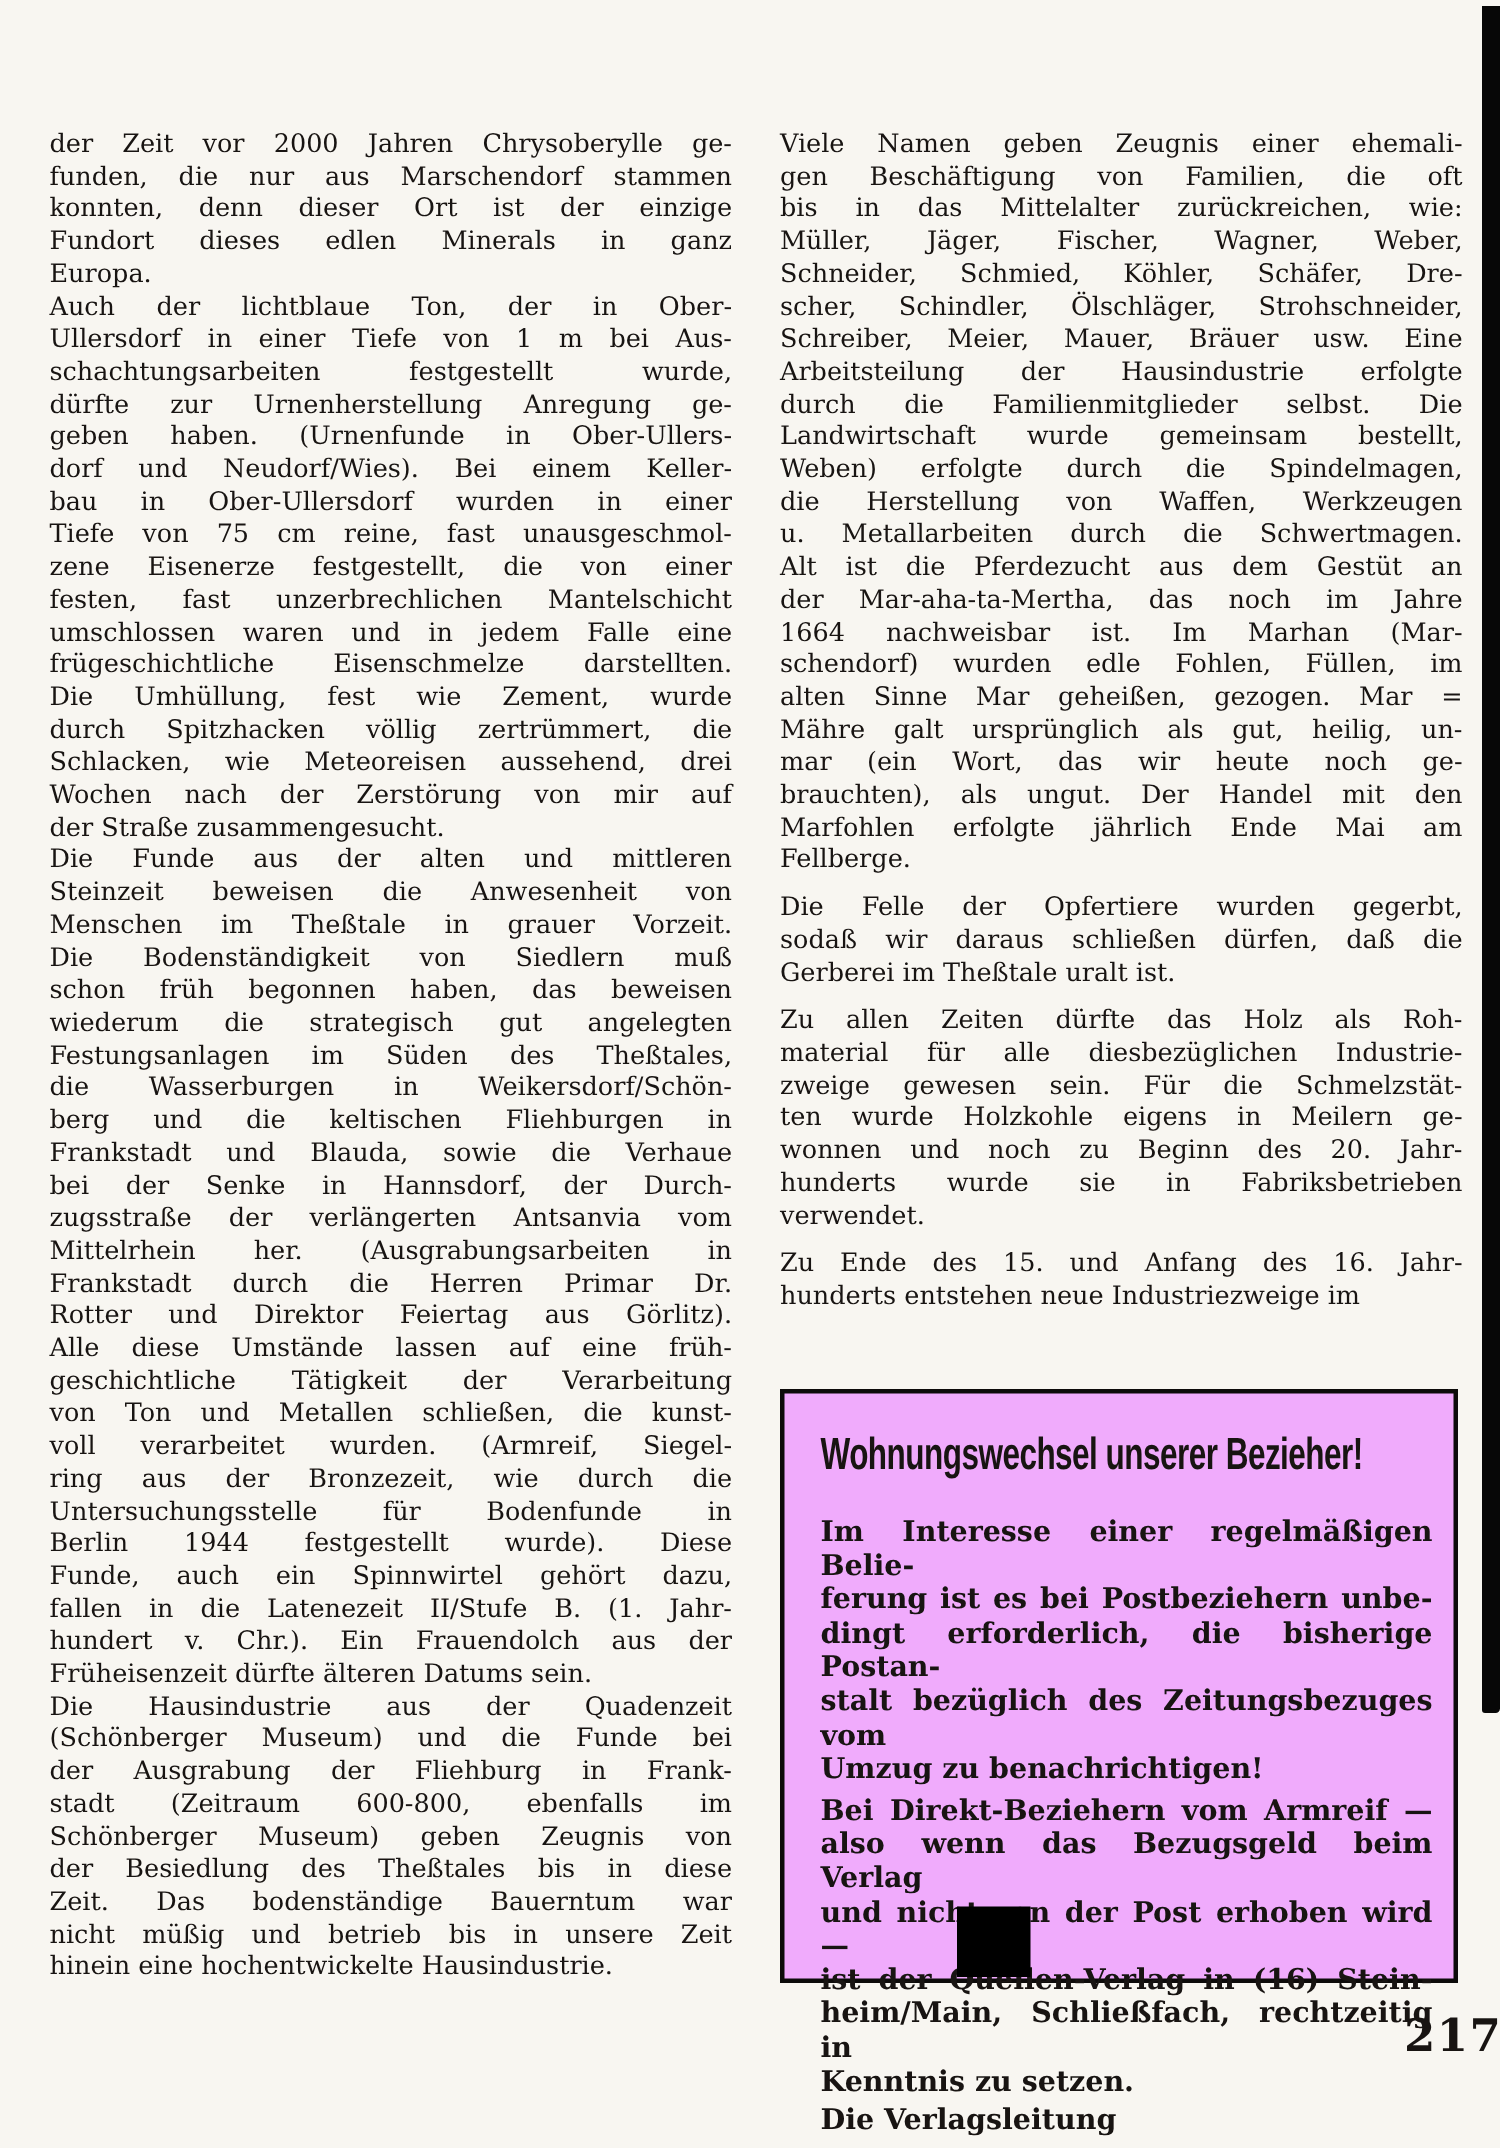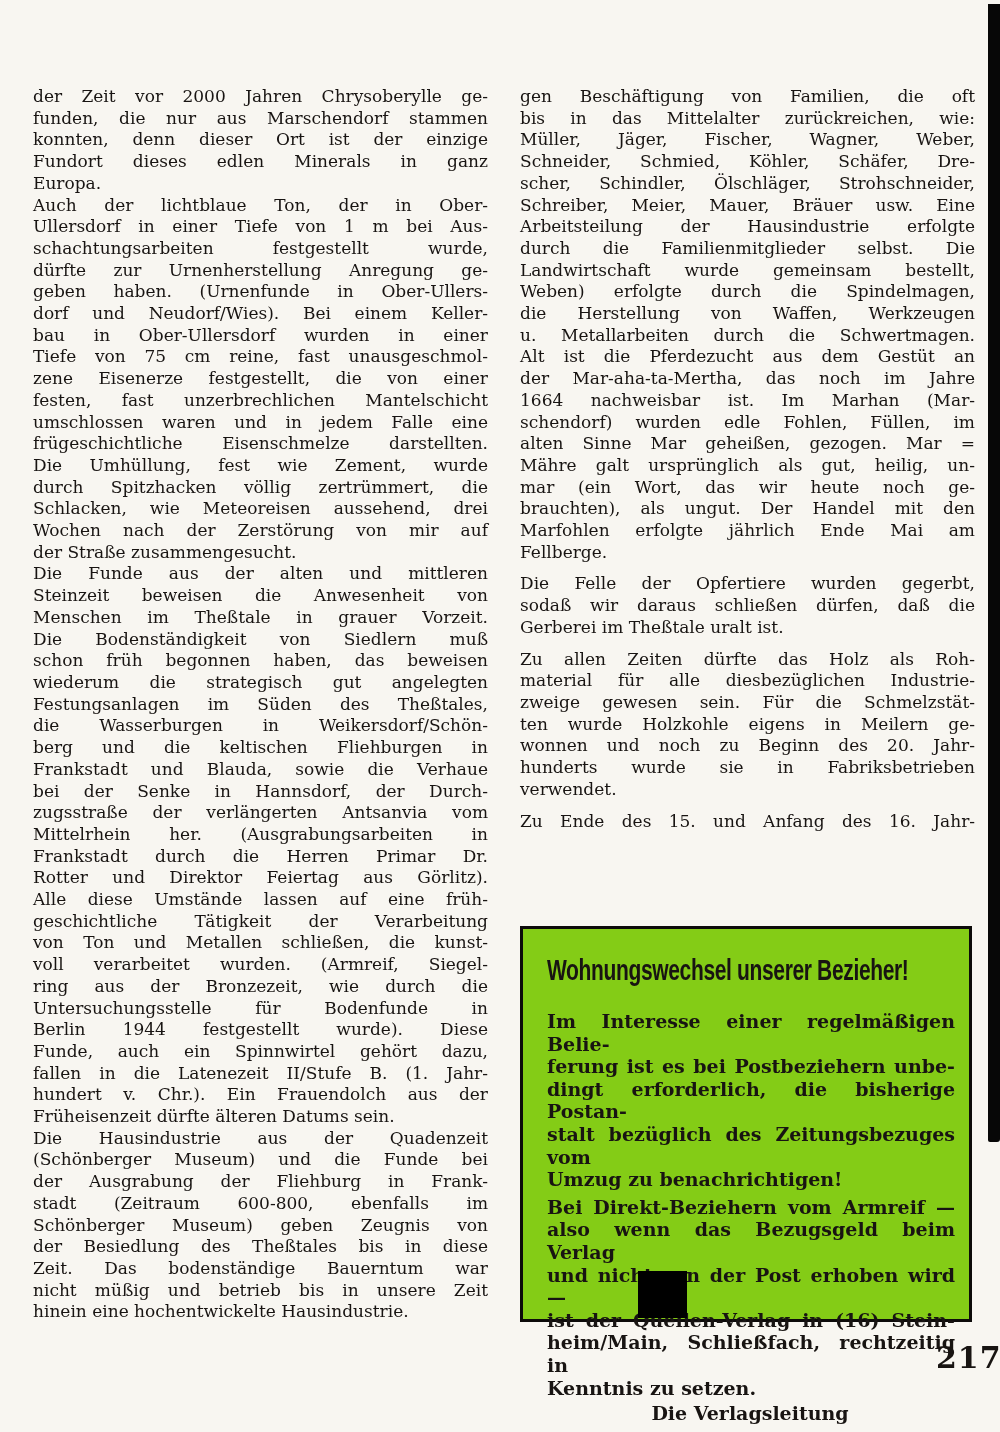--- a/index.html
+++ b/index.html
@@ -22,41 +22,41 @@
   .col-right > .para{margin-bottom:10px;}
   .line{text-align:justify;text-align-last:justify;}
   .line.last{text-align-last:left;}
 
   .notice{
     position:absolute;left:520px;top:926px;
     width:452px;height:396px;
     box-sizing:border-box;
     border:3px solid #0d0b0a;
     padding:24px 14px 0 24px;
-    background:#84cc16;
+    background:#f0abfc;
   }
   .notice-title{
     font-family:"Liberation Sans","DejaVu Sans",sans-serif;
     font-weight:bold;
     font-size:30px;line-height:34px;
     letter-spacing:-0.5px;
     white-space:nowrap;
     transform:scaleX(0.70);
     transform-origin:left center;
     margin:0 0 23px 0;
   }
   .notice-body{
     font-weight:bold;
     font-size:19px;line-height:22.6px;
   }
   .notice-body > .para{margin-bottom:5px;}
   .notice-sign{
     font-weight:bold;
     font-size:19px;
-    text-align:center;
+    text-align:left;
     margin-top:-2px;
     padding-right:2px;
   }
   .black-square{
     position:absolute;
     left:115px;top:342px;
     width:49px;height:47px;
     background:#000;
   }
   .page-number{
@@ -141,20 +141,21 @@
         <div class="line">Schönberger Museum) geben Zeugnis von</div>
         <div class="line">der Besiedlung des Theßtales bis in diese</div>
         <div class="line">Zeit. Das bodenständige Bauerntum war</div>
         <div class="line">nicht müßig und betrieb bis in unsere Zeit</div>
         <div class="line last">hinein eine hochentwickelte Hausindustrie.</div>
       </div>
     </div>
 
   <div class="col col-right">
       <div class="para">
+        <div class="line">Viele Namen geben Zeugnis einer ehemali-</div>
         <div class="line">gen Beschäftigung von Familien, die oft</div>
         <div class="line">bis in das Mittelalter zurückreichen, wie:</div>
         <div class="line">Müller, Jäger, Fischer, Wagner, Weber,</div>
         <div class="line">Schneider, Schmied, Köhler, Schäfer, Dre-</div>
         <div class="line">scher, Schindler, Ölschläger, Strohschneider,</div>
         <div class="line">Schreiber, Meier, Mauer, Bräuer usw. Eine</div>
         <div class="line">Arbeitsteilung der Hausindustrie erfolgte</div>
         <div class="line">durch die Familienmitglieder selbst. Die</div>
         <div class="line">Landwirtschaft wurde gemeinsam bestellt,</div>
         <div class="line">Weben) erfolgte durch die Spindelmagen,</div>
@@ -180,20 +181,21 @@
         <div class="line">Zu allen Zeiten dürfte das Holz als Roh-</div>
         <div class="line">material für alle diesbezüglichen Industrie-</div>
         <div class="line">zweige gewesen sein. Für die Schmelzstät-</div>
         <div class="line">ten wurde Holzkohle eigens in Meilern ge-</div>
         <div class="line">wonnen und noch zu Beginn des 20. Jahr-</div>
         <div class="line">hunderts wurde sie in Fabriksbetrieben</div>
         <div class="line last">verwendet.</div>
       </div>
       <div class="para">
         <div class="line">Zu Ende des 15. und Anfang des 16. Jahr-</div>
+        <div class="line last">hunderts entstehen neue Industriezweige im</div>
       </div>
     </div>
 
   <div class="notice">
     <div class="notice-title">Wohnungswechsel unserer Bezieher!</div>
     <div class="notice-body">
         <div class="para">
           <div class="line">Im Interesse einer regelmäßigen Belie-</div>
           <div class="line">ferung ist es bei Postbeziehern unbe-</div>
           <div class="line">dingt erforderlich, die bisherige Postan-</div>

